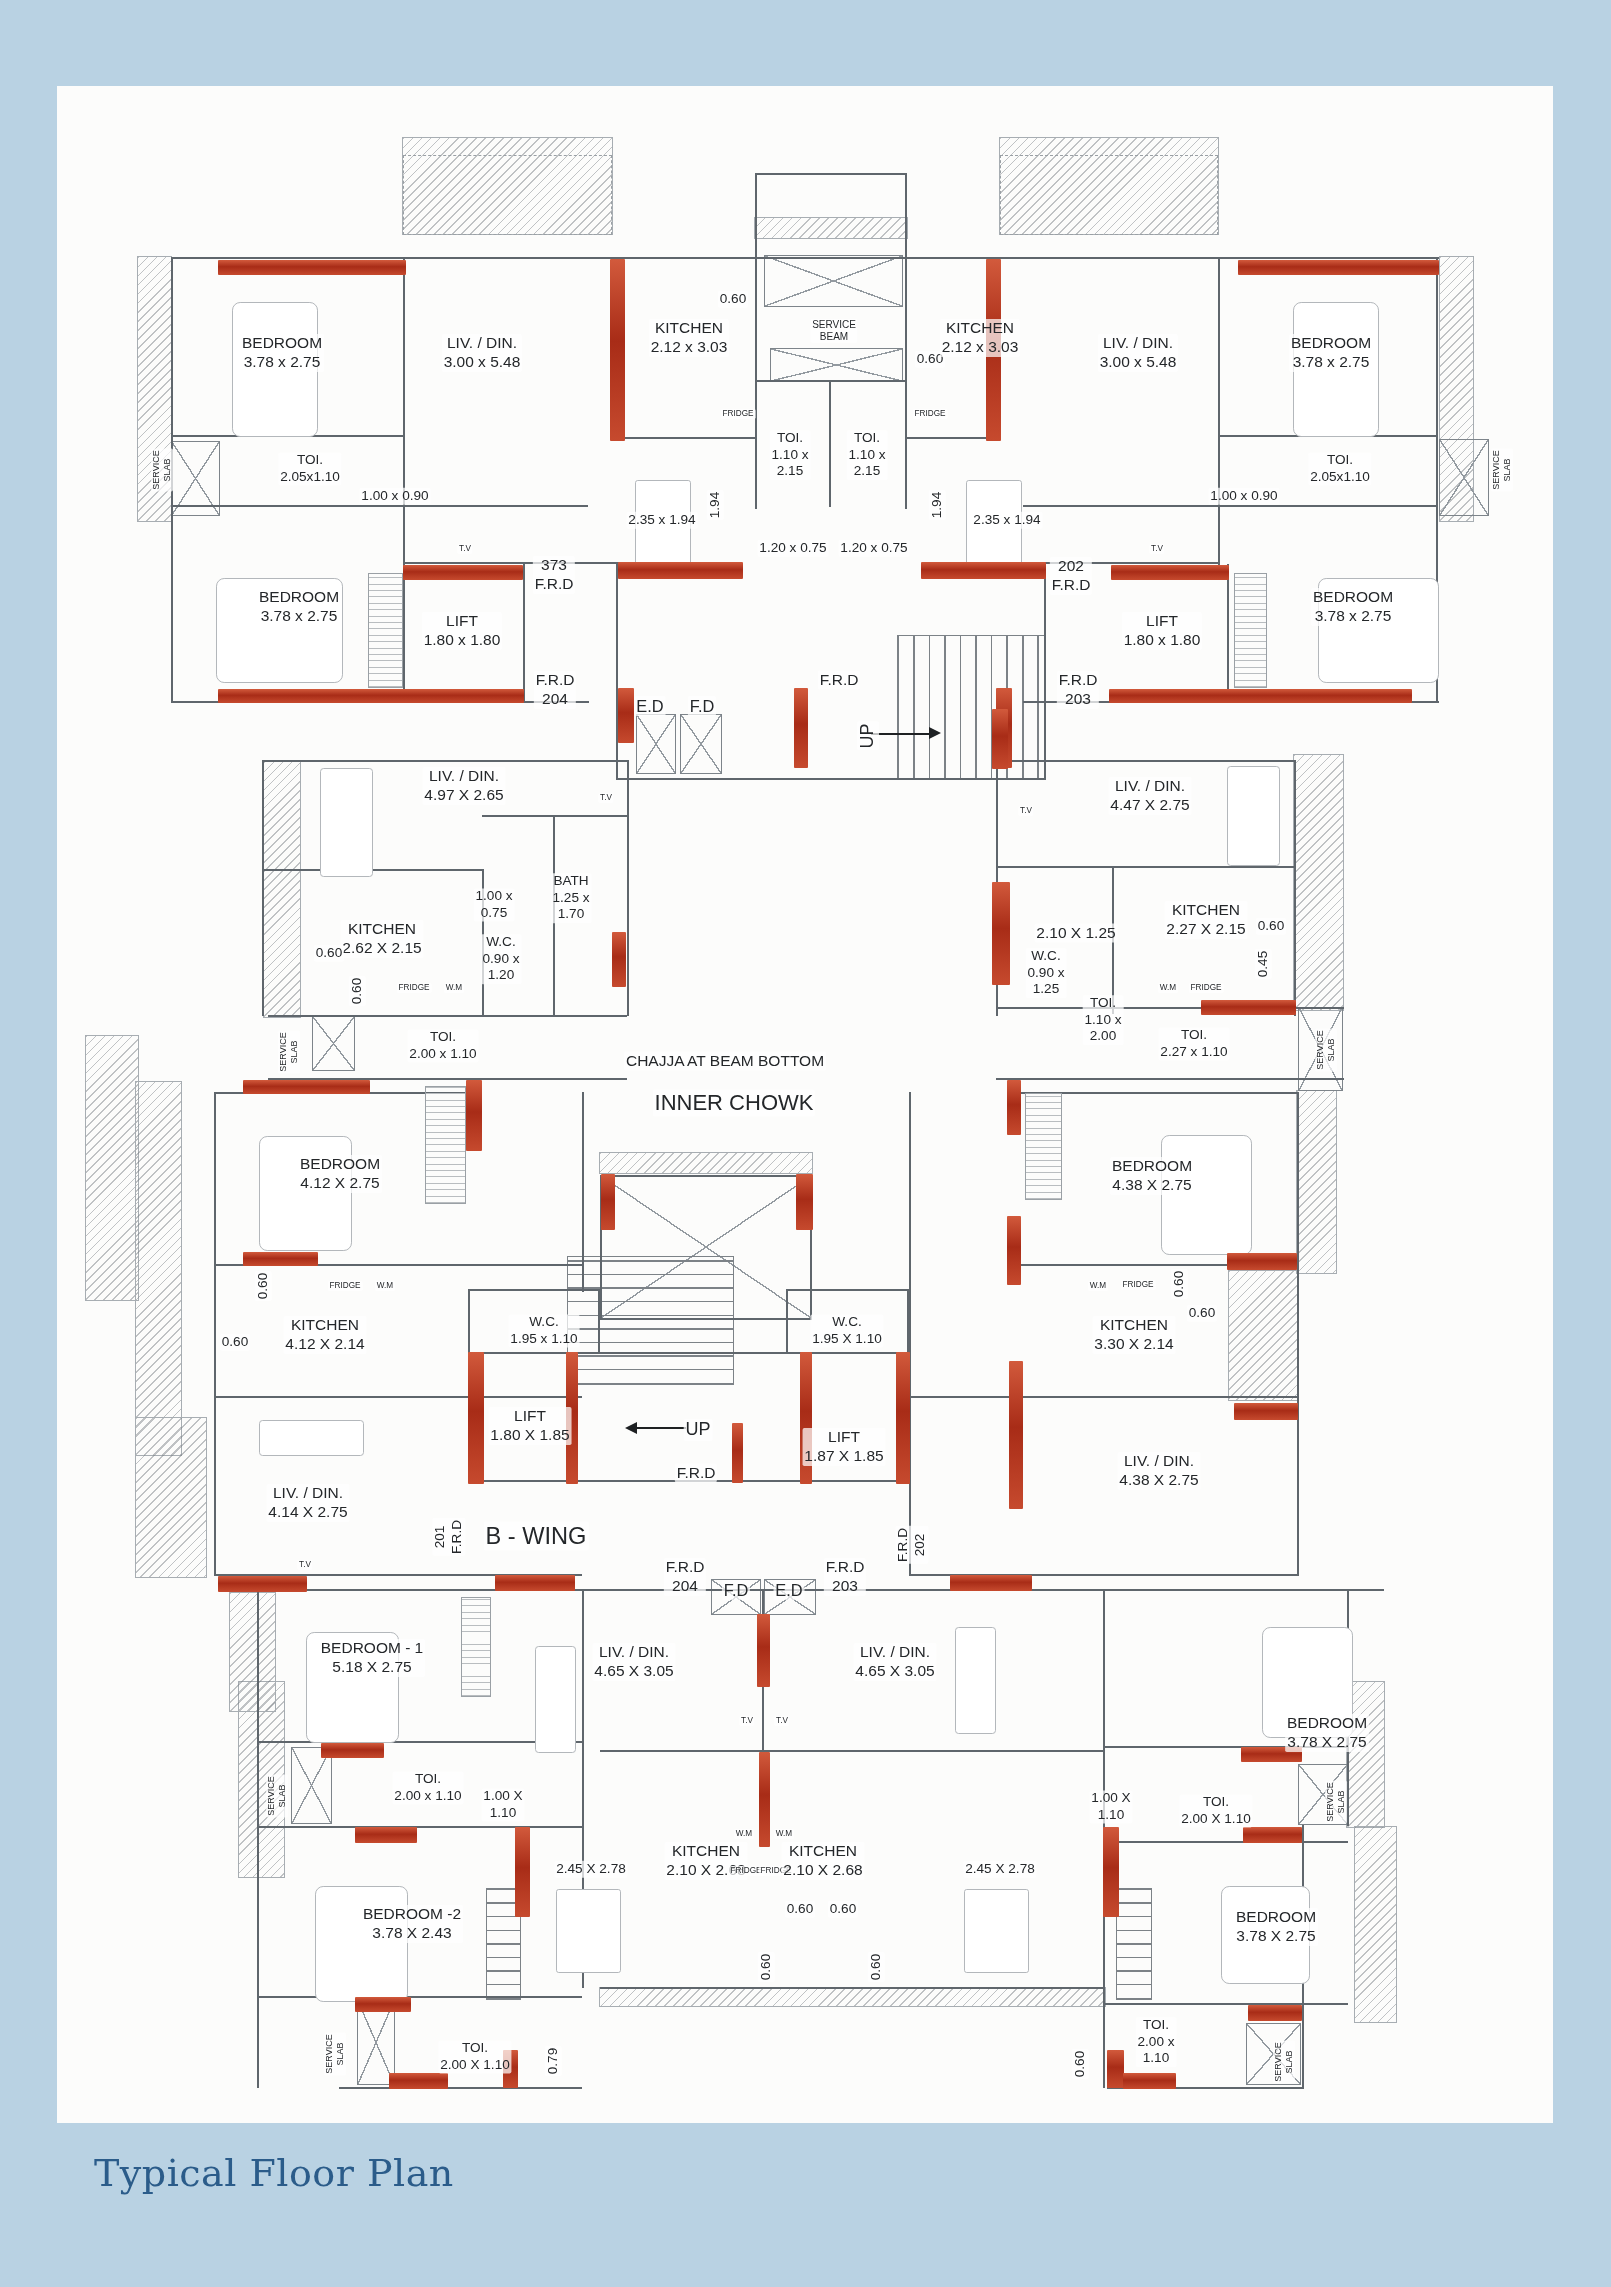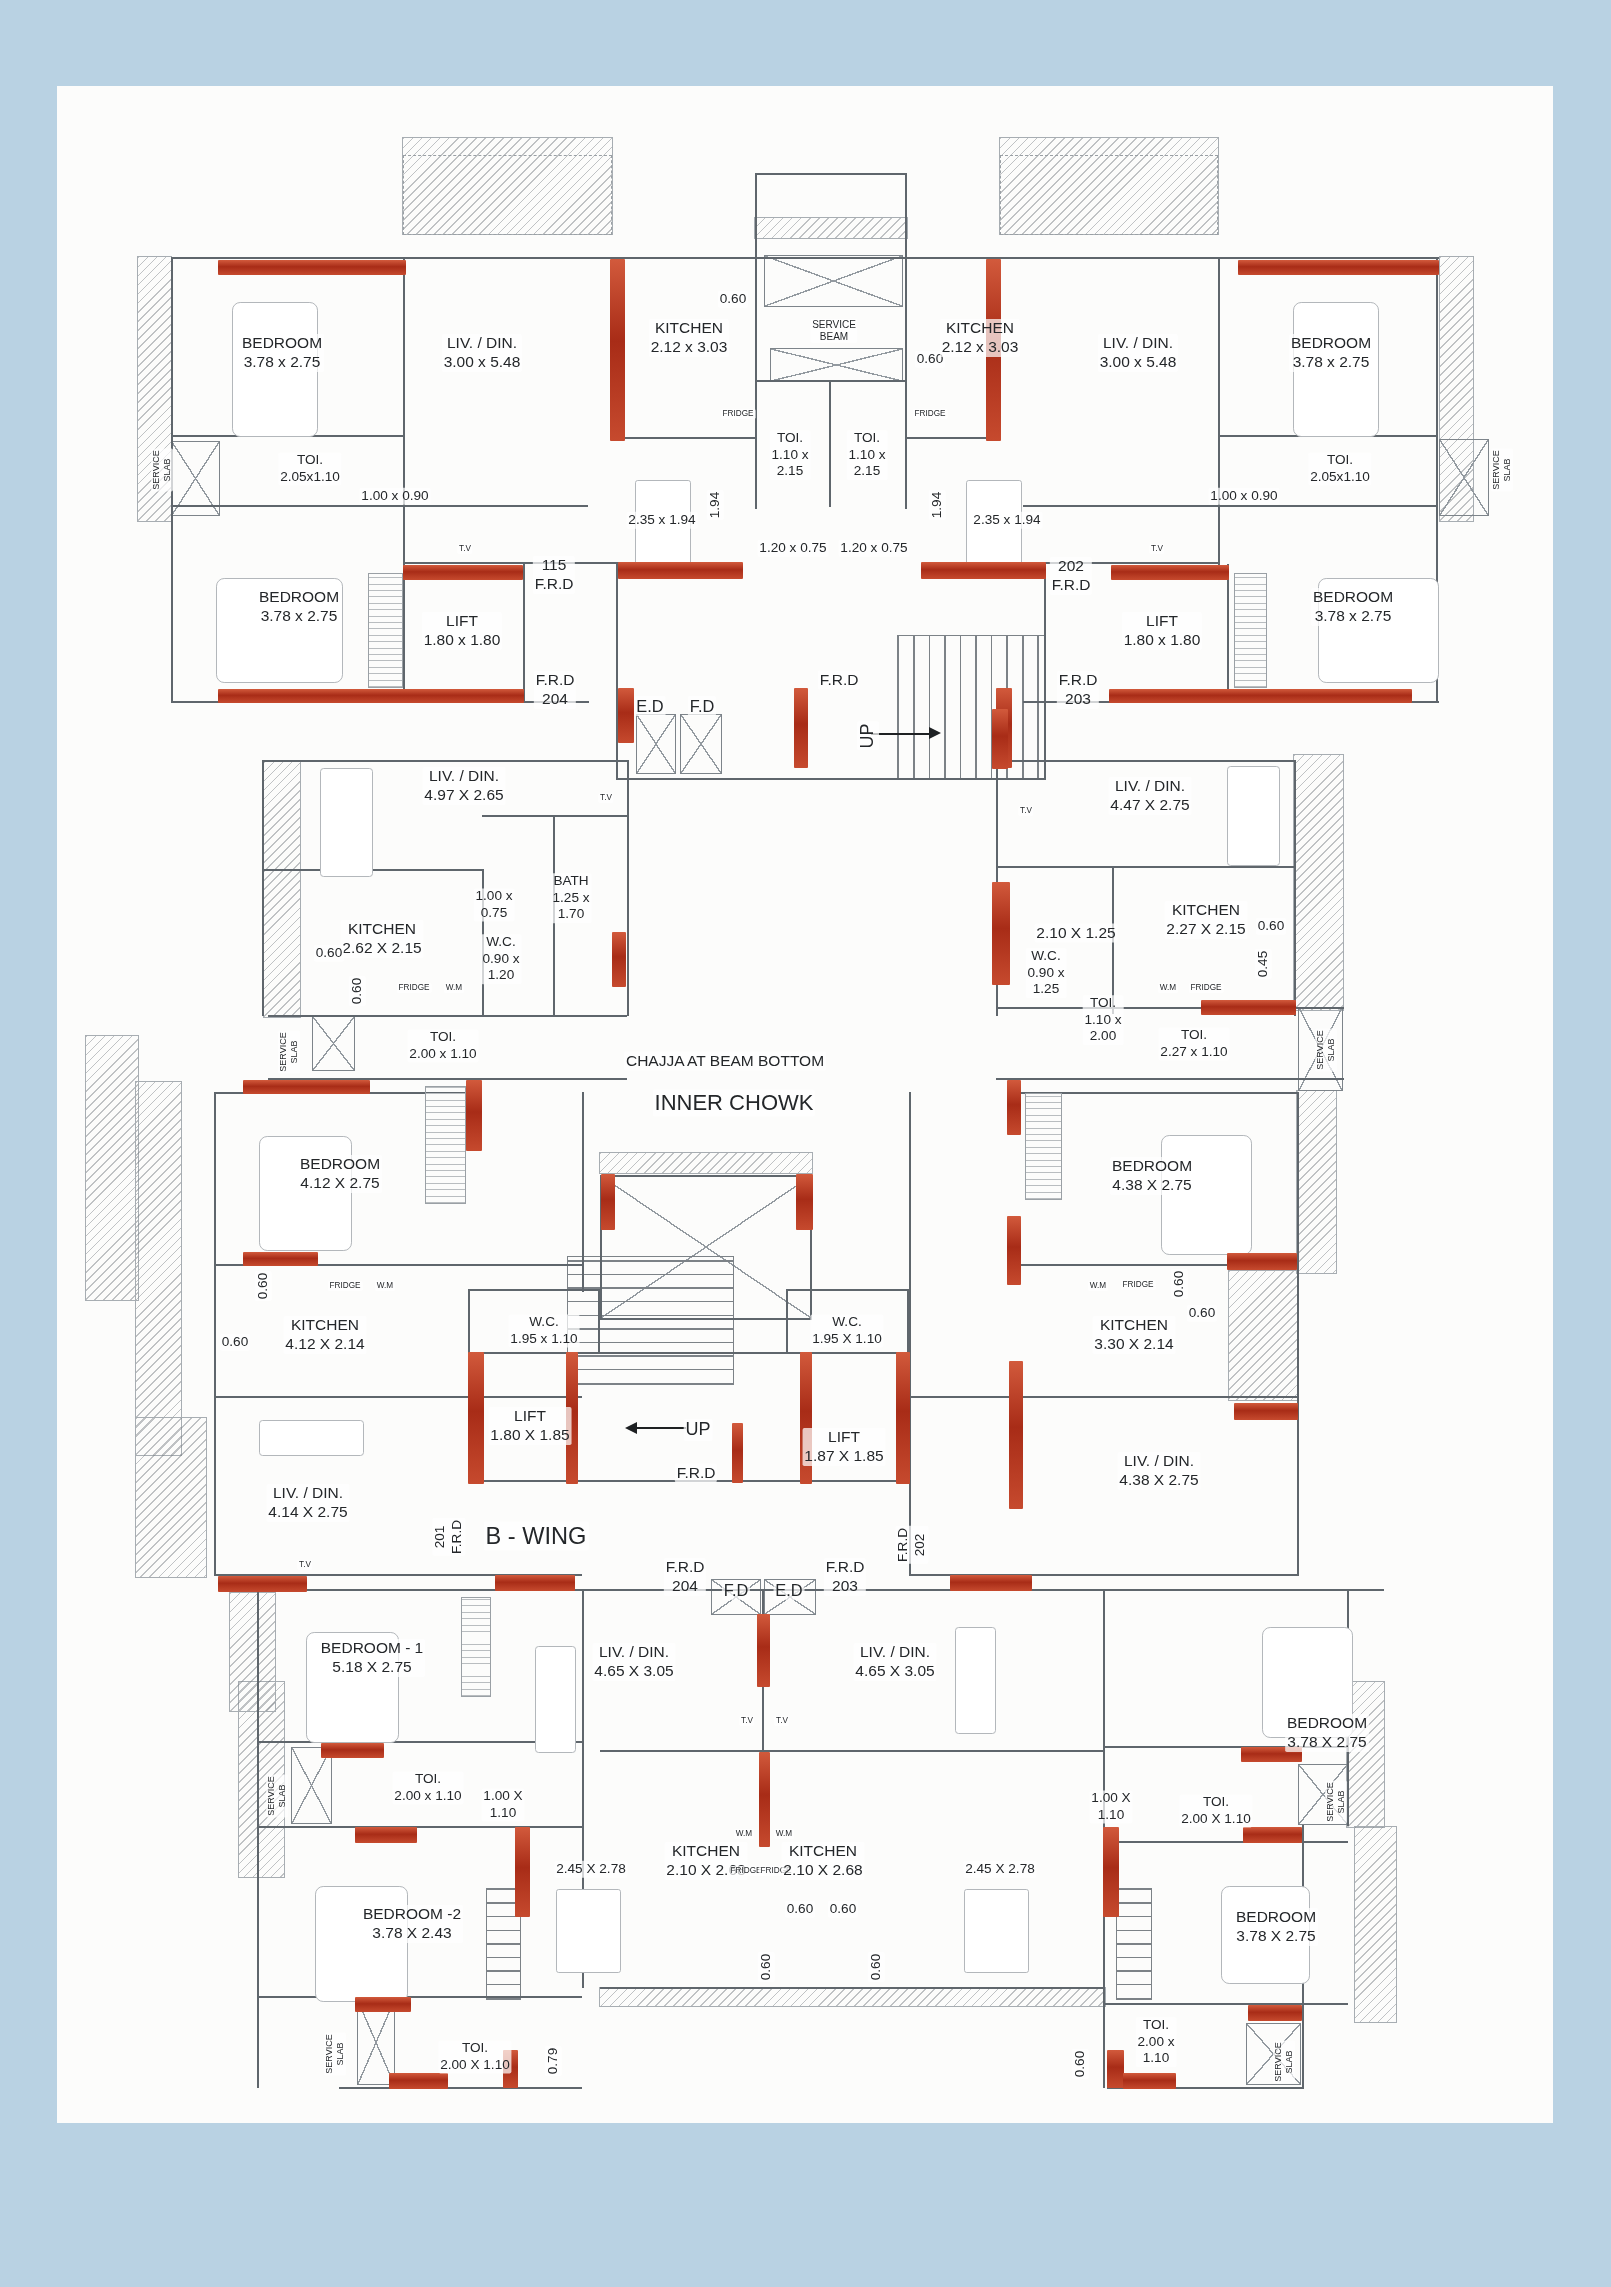--- a/index.html
+++ b/index.html
@@ -270,21 +270,21 @@
 2.05x1.10</div>
       <div class="lbl" style="left: 1502px; top: 470px; font-size: 9px; transform: translate(-50%, -50%) rotate(-90deg);">SERVICE
 SLAB</div>
       <div class="lbl" style="left: 662px; top: 520px; font-size: 13.6px; transform: translate(-50%, -50%);">2.35 x 1.94</div>
       <div class="lbl" style="left: 715px; top: 505px; font-size: 13.6px; transform: translate(-50%, -50%) rotate(-90deg);">1.94</div>
       <div class="lbl" style="left: 793px; top: 548px; font-size: 13.6px; transform: translate(-50%, -50%);">1.20 x 0.75</div>
       <div class="lbl" style="left: 874px; top: 548px; font-size: 13.6px; transform: translate(-50%, -50%);">1.20 x 0.75</div>
       <div class="lbl" style="left: 937px; top: 505px; font-size: 13.6px; transform: translate(-50%, -50%) rotate(-90deg);">1.94</div>
       <div class="lbl" style="left: 1007px; top: 520px; font-size: 13.6px; transform: translate(-50%, -50%);">2.35 x 1.94</div>
       <div class="lbl" style="left: 465px; top: 549px; font-size: 8.2px; transform: translate(-50%, -50%);">T.V</div>
-      <div class="lbl" style="left: 554px; top: 575px; font-size: 15.5px; transform: translate(-50%, -50%);">115
+      <div class="lbl" style="left: 554px; top: 575px; font-size: 15.5px; transform: translate(-50%, -50%);">373
 F.R.D</div>
       <div class="lbl" style="left: 299px; top: 607px; font-size: 15.5px; transform: translate(-50%, -50%);">BEDROOM
 3.78 x 2.75</div>
       <div class="lbl" style="left: 462px; top: 631px; font-size: 15.5px; transform: translate(-50%, -50%);">LIFT
 1.80 x 1.80</div>
       <div class="lbl" style="left: 555px; top: 690px; font-size: 15.5px; transform: translate(-50%, -50%);">F.R.D
 204</div>
       <div class="lbl" style="left: 650px; top: 706px; font-size: 16.4px; transform: translate(-50%, -50%);">E.D</div>
       <div class="lbl" style="left: 702px; top: 706px; font-size: 16.4px; transform: translate(-50%, -50%);">F.D</div>
       <div class="lbl" style="left: 839px; top: 680px; font-size: 15.5px; transform: translate(-50%, -50%);">F.R.D</div>
@@ -428,14 +428,15 @@
 1.10</div>
       <div class="lbl" style="left: 1284px; top: 2062px; font-size: 9px; transform: translate(-50%, -50%) rotate(-90deg);">SERVICE
 SLAB</div>
       <div class="lbl" style="left: 1080px; top: 2064px; font-size: 13.6px; transform: translate(-50%, -50%) rotate(-90deg);">0.60</div>
       <div class="lbl" style="left: 475px; top: 2057px; font-size: 13.6px; transform: translate(-50%, -50%);">TOI.
 2.00 X 1.10</div>
       <div class="lbl" style="left: 335px; top: 2054px; font-size: 9px; transform: translate(-50%, -50%) rotate(-90deg);">SERVICE
 SLAB</div>
       <div class="lbl" style="left: 553px; top: 2061px; font-size: 13.6px; transform: translate(-50%, -50%) rotate(-90deg);">0.79</div>
     </div>
+  <div class="title" style="left:94px;top:2151px;font-size:38px;">Typical Floor Plan</div>
 </div>
 
 
 </body></html>

